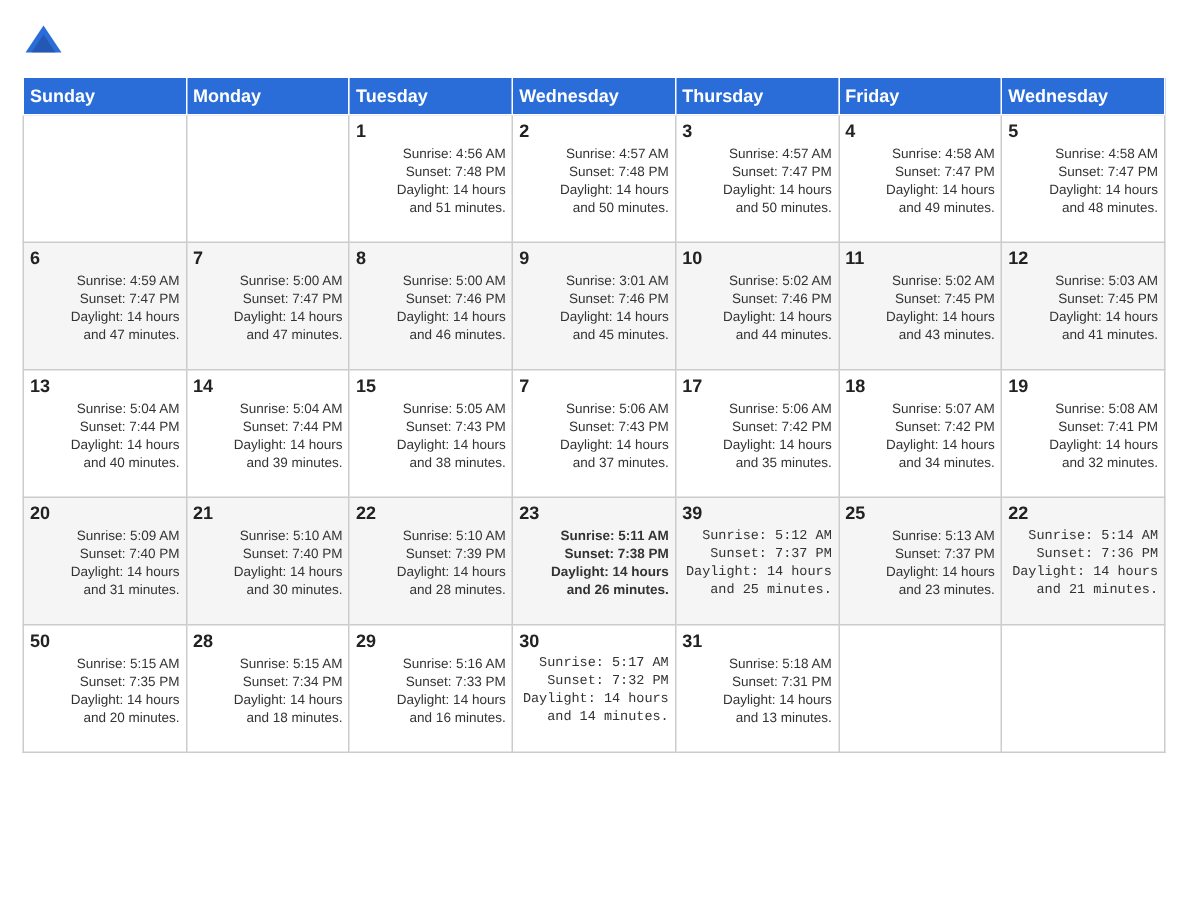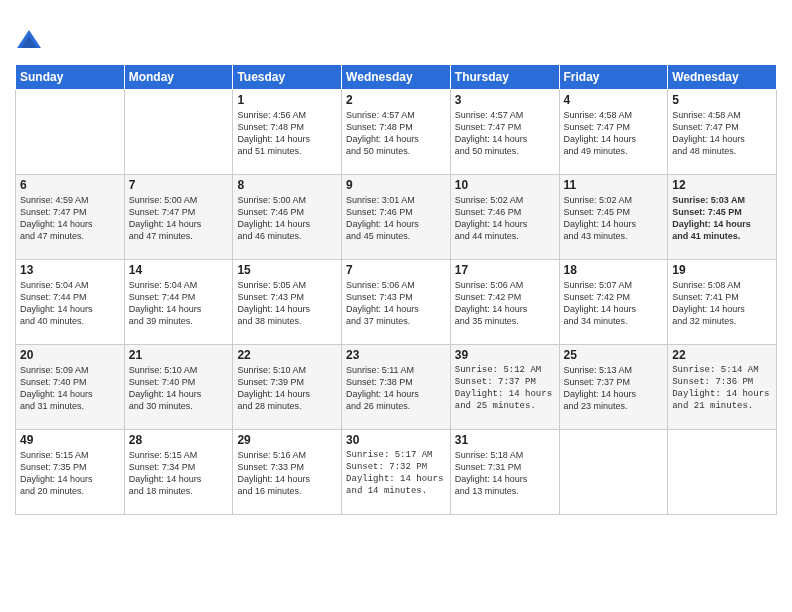--- a/index.html
+++ b/index.html
@@ -4,21 +4,20 @@
   <style>
     * { box-sizing: border-box; margin: 0; padding: 0; }
     body {
       font-family: Arial, sans-serif;
       background: #fff;
       width: 792px;
       min-height: 612px;
     }
     .container {
       padding: 10px 15px 15px 15px;
-      margin-top: 13px;
     }
     .header {
       display: flex;
       justify-content: space-between;
       align-items: flex-start;
       margin-bottom: 8px;
     }
     .logo {
       display: flex;
       align-items: center;
@@ -86,20 +85,21 @@
     .day-number {
       font-size: 12px;
       font-weight: bold;
       display: block;
       margin-bottom: 2px;
     }
     .day-info {
       font-size: 9px;
       line-height: 1.35;
       color: #333;
+      text-align: right;
     }
     .empty-cell {
       background: #fff !important;
     }
   </style>
 </head>
 <body>
 
 <div class="container">
   <div class="header">
@@ -209,21 +209,21 @@
           </td>
           <td>
             <span class="day-number">11</span>
             <div class="day-info" style="white-space: pre-line;">Sunrise: 5:02 AM
 Sunset: 7:45 PM
 Daylight: 14 hours
 and 43 minutes.</div>
           </td>
           <td>
             <span class="day-number">12</span>
-            <div class="day-info" style="white-space: pre-line; font-weight: bold;">Sunrise: 5:03 AM
+            <div class="day-info" style="white-space: pre-line;">Sunrise: 5:03 AM
 Sunset: 7:45 PM
 Daylight: 14 hours
 and 41 minutes.</div>
           </td>
         </tr>
         <tr>
           <td>
             <span class="day-number">13</span>
             <div class="day-info" style="white-space: pre-line;">Sunrise: 5:04 AM
 Sunset: 7:44 PM
@@ -290,21 +290,21 @@
           </td>
           <td>
             <span class="day-number">22</span>
             <div class="day-info" style="white-space: pre-line;">Sunrise: 5:10 AM
 Sunset: 7:39 PM
 Daylight: 14 hours
 and 28 minutes.</div>
           </td>
           <td>
             <span class="day-number">23</span>
-            <div class="day-info" style="white-space: pre-line;">Sunrise: 5:11 AM
+            <div class="day-info" style="white-space: pre-line; font-weight: bold;">Sunrise: 5:11 AM
 Sunset: 7:38 PM
 Daylight: 14 hours
 and 26 minutes.</div>
           </td>
           <td>
             <span class="day-number">39</span>
             <div class="day-info" style="white-space: pre-line; font-family: Liberation Mono, monospace;">Sunrise: 5:12 AM
 Sunset: 7:37 PM
 Daylight: 14 hours
 and 25 minutes.</div>
@@ -319,21 +319,21 @@
           <td>
             <span class="day-number">22</span>
             <div class="day-info" style="white-space: pre-line; font-family: Liberation Mono, monospace;">Sunrise: 5:14 AM
 Sunset: 7:36 PM
 Daylight: 14 hours
 and 21 minutes.</div>
           </td>
         </tr>
         <tr>
           <td>
-            <span class="day-number">49</span>
+            <span class="day-number">50</span>
             <div class="day-info" style="white-space: pre-line;">Sunrise: 5:15 AM
 Sunset: 7:35 PM
 Daylight: 14 hours
 and 20 minutes.</div>
           </td>
           <td>
             <span class="day-number">28</span>
             <div class="day-info" style="white-space: pre-line;">Sunrise: 5:15 AM
 Sunset: 7:34 PM
 Daylight: 14 hours

